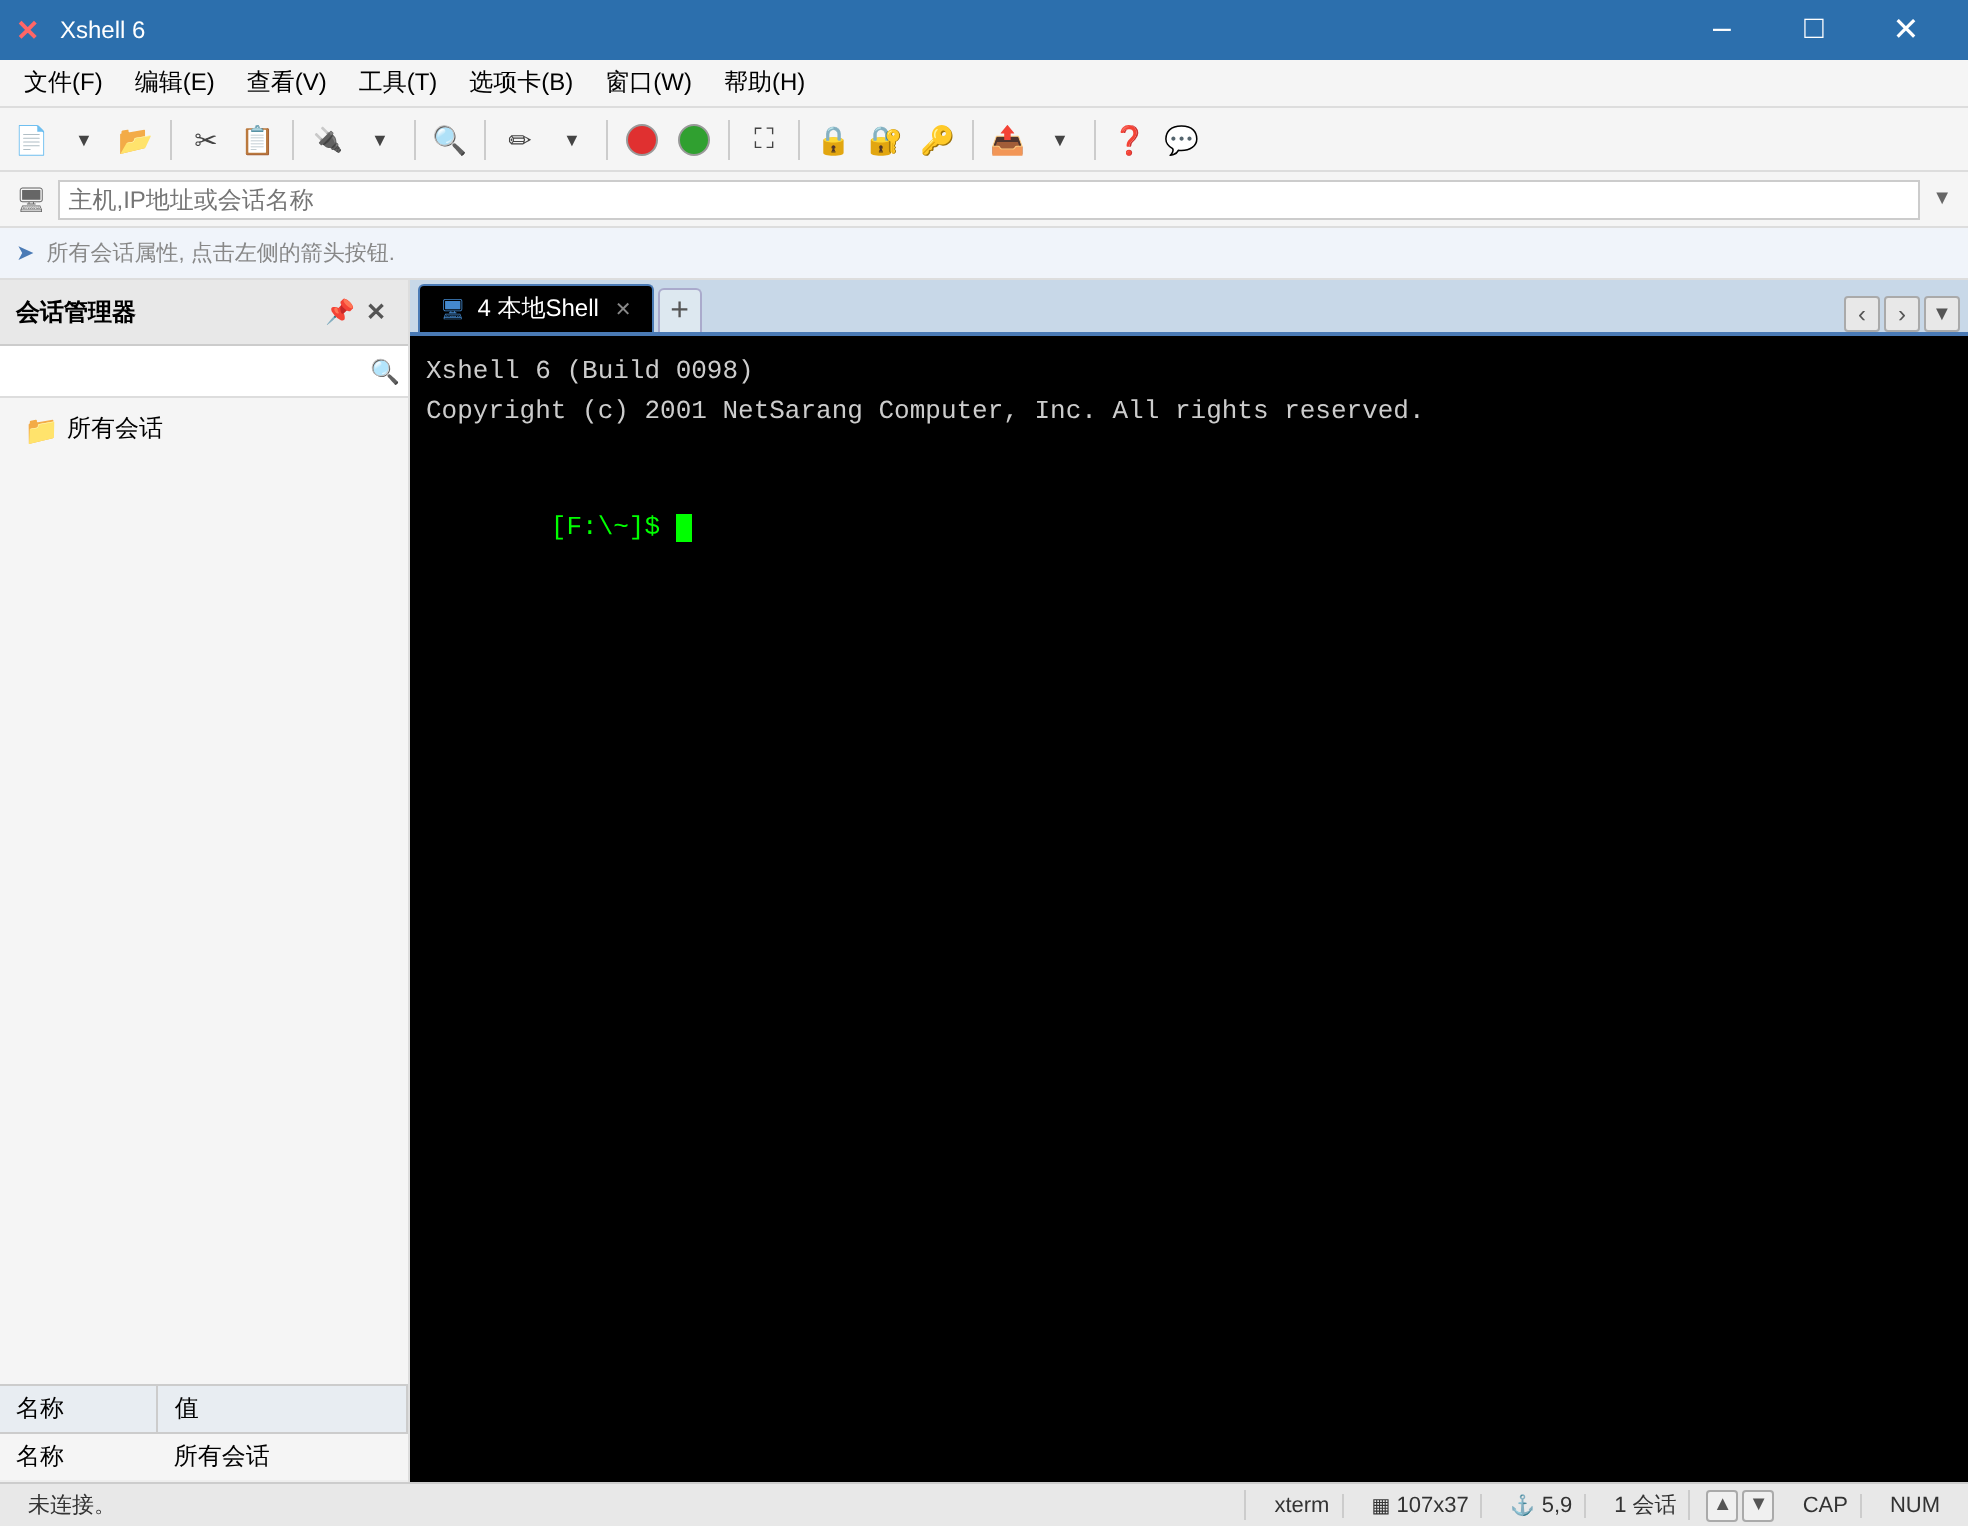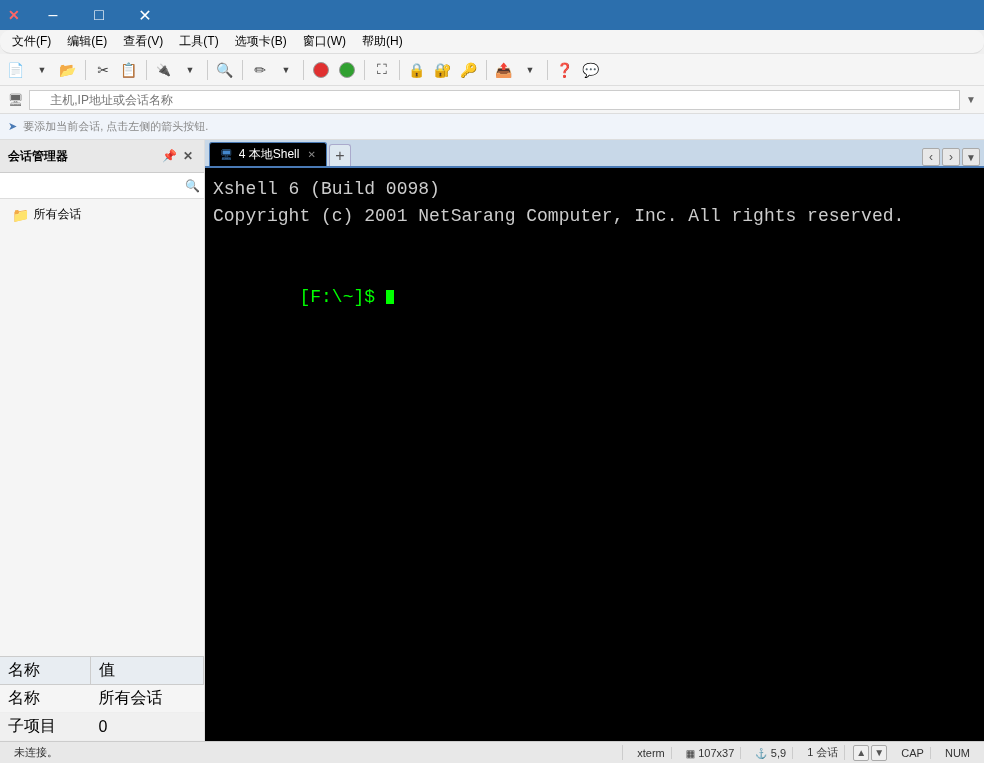--- a/index.html
+++ b/index.html
@@ -25,21 +25,20 @@
     }
 
     
     .menu-bar {
       background: #f5f5f5;
       height: 24px;
       display: flex;
       align-items: center;
       border-bottom: 1px solid #ddd;
       padding: 0 4px;
-      border-radius: 11px;
     }
     .menu-item {
       padding: 2px 8px;
       cursor: pointer;
       font-size: 12px;
       color: #000;
       height: 100%;
       display: flex;
       align-items: center;
     }
@@ -68,21 +67,21 @@
       height: 28px;
       display: flex;
       align-items: center;
       padding: 0 8px;
       border-bottom: 1px solid #ddd;
       gap: 6px;
     }
     .address-icon { font-size: 12px; color: #666; }
     .address-input {
       flex: 1; height: 20px; border: 1px solid #ccc;
-      padding: 0 20px; font-size: 12px; color: #999;
+      padding: 0 4px; font-size: 12px; color: #999;
       background: white; outline: none;
     }
     .address-dropdown { font-size: 10px; color: #666; cursor: pointer; }
 
     
     .quick-connect-bar {
       background: #f0f4fa;
       height: 26px;
       display: flex;
       align-items: center;
@@ -161,21 +160,21 @@
     .session-props-title {
       background: #e0e8f0;
       padding: 4px 8px;
       font-size: 12px;
       font-weight: bold;
       border-bottom: 1px solid #ccc;
     }
     .session-props-table {
       width: 100%;
       border-collapse: collapse;
-      font-size: 16px;
+      font-size: 12px;
     }
     .session-props-table th {
       background: #e8edf2;
       padding: 3px 8px;
       text-align: left;
       border-bottom: 1px solid #ccc;
       font-weight: normal;
       border-right: 1px solid #ccc;
     }
     .session-props-table td {
@@ -247,21 +246,21 @@
       cursor: pointer; font-size: 10px; color: #555;
       border: 1px solid #aaa; border-radius: 2px; background: #e8e8e8;
     }
 
     
     .terminal {
       flex: 1;
       background: #000;
       color: #ccc;
       font-family: 'Courier New', Courier, monospace;
-      font-size: 18px;
+      font-size: 13px;
       padding: 8px;
       overflow-y: auto;
       line-height: 1.5;
     }
     .terminal-line { white-space: pre; }
     .terminal-prompt { color: #00ff00; }
     .terminal-cursor {
       display: inline-block;
       width: 8px; height: 14px;
       background: #00ff00;
@@ -291,20 +290,21 @@
       display: flex; align-items: center; justify-content: center;
       cursor: pointer; font-size: 10px; color: #555;
       border: 1px solid #aaa; border-radius: 2px; background: #f0f0f0;
     }
   </style>
 </head>
 <body>
 
 <div class="title-bar">
   <span class="title-bar-icon" style="font-weight:bold; font-size:14px; color:#ff6666;">✕</span>
+  <span class="title-bar-title">Xshell 6</span>
   <div class="title-bar-controls">
     <div class="title-bar-btn">–</div>
     <div class="title-bar-btn">□</div>
     <div class="title-bar-btn close">✕</div>
   </div>
 </div>
 
 <div class="menu-bar">
   <div class="menu-item">文件(F)</div>
   <div class="menu-item">编辑(E)</div>
@@ -357,21 +357,21 @@
 </div>
 
 <div class="address-bar">
   <span class="address-icon">🖥</span>
   <input class="address-input" type="text" placeholder="主机,IP地址或会话名称" style="">
   <span class="address-dropdown">▼</span>
 </div>
 
 <div class="quick-connect-bar">
   <span class="quick-connect-icon">➤</span>
-  <span>要添加当前会话, 点击左侧的箭头按钮.</span>
+  <span>所有会话属性, 点击左侧的箭头按钮.</span>
 </div>
 
 <div class="main-area">
 
   <div class="sidebar">
     <div class="sidebar-header">
       <span class="sidebar-header-title">会话管理器</span>
       <div class="sidebar-header-btns">
         <div class="sidebar-header-btn">📌</div>
         <div class="sidebar-header-btn">✕</div>
@@ -394,24 +394,20 @@
         <thead>
           <tr>
             <th>名称</th>
             <th>值</th>
           </tr>
         </thead>
         <tbody>
           <tr>
             <td>名称</td>
             <td>所有会话</td>
-          </tr>
-          <tr>
-            <td>子项目</td>
-            <td>0</td>
           </tr>
         </tbody>
       </table>
     </div>
   </div>
 
   <div class="right-panel">
 
     <div class="tab-bar">
       <div class="tab active">

